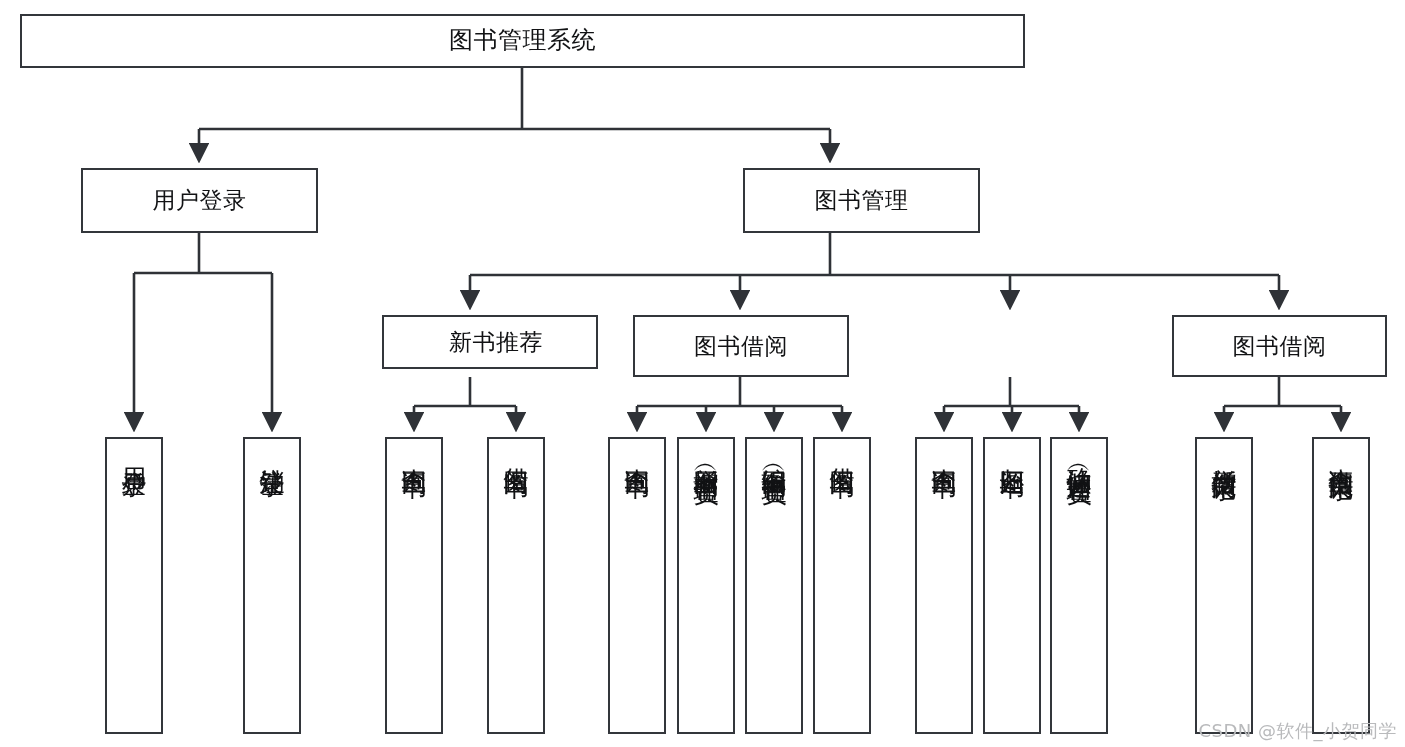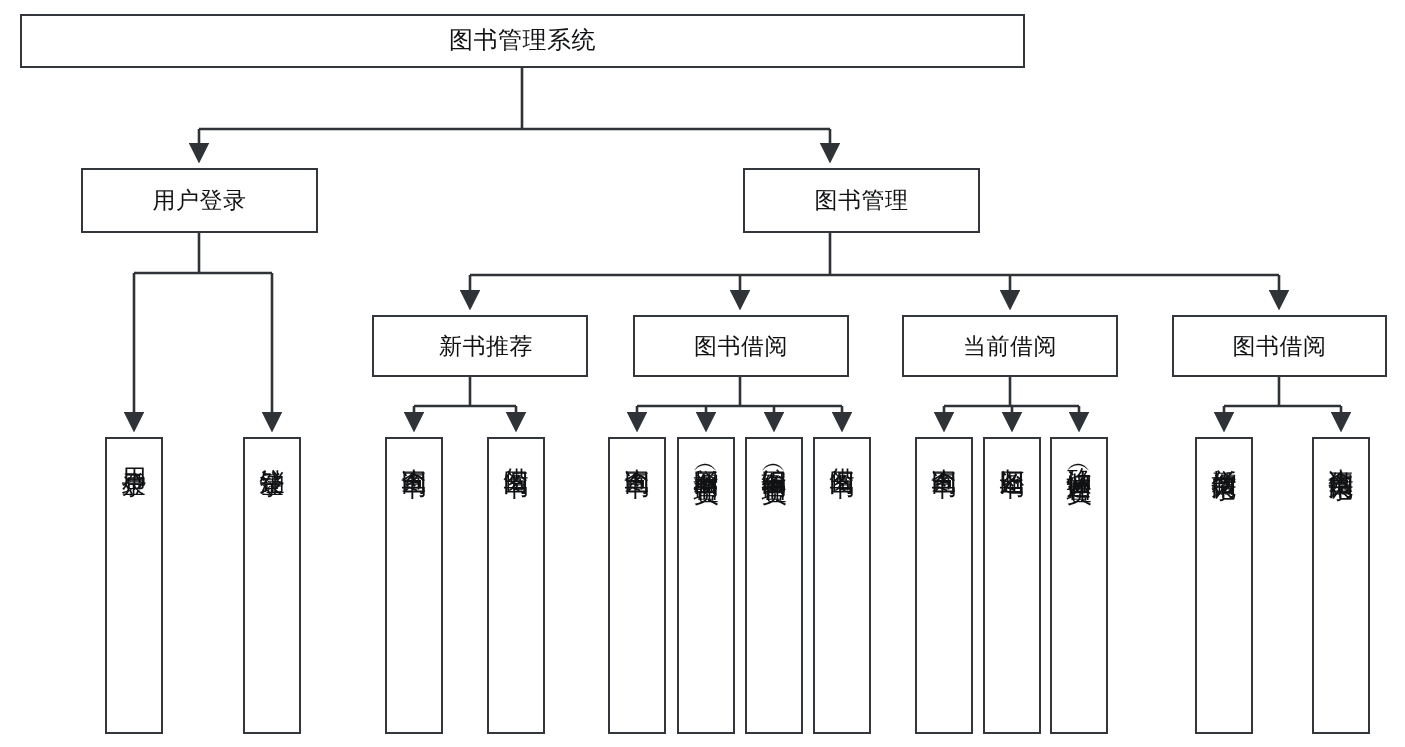--- a/index.html
+++ b/index.html
@@ -131,28 +131,25 @@
     <span class="label">图书管理系统</span>
   </div>
 
   <div class="node horizontal" style="left: 81px; top: 168px; width: 237px; height: 65px;">
     <span class="label">用户登录</span>
   </div>
   <div class="node horizontal" style="left: 711px; top: 168px; width: 237px; height: 65px; margin-left: 32px;">
     <span class="label">图书管理</span>
   </div>
 
-  <div class="node horizontal" style="left: 372px; top: 315px; width: 216px; height: 62px; padding-left: 12px;">
+  <div class="node horizontal" style="left: 382px; top: 315px; width: 216px; height: 54px; padding-left: 12px;">
     <span class="label">新书推荐</span>
   </div>
   <div class="node horizontal" style="left: 633px; top: 315px; width: 216px; height: 62px;">
     <span class="label">图书借阅</span>
-  </div>
-  <div class="node horizontal" style="left: 902px; top: 315px; width: 216px; height: 62px;">
-    <span class="label">当前借阅</span>
   </div>
   <div class="node horizontal" style="left: 1172px; top: 315px; width: 215px; height: 62px;">
     <span class="label">图书借阅</span>
   </div>
 
   <div class="node vertical" style="left: 105px; top: 437px; width: 58px; height: 297px;">
     <span class="label">用户登录</span>
   </div>
   <div class="node vertical" style="left: 243px; top: 437px; width: 58px; height: 297px;">
     <span class="label">注销登录</span>
@@ -184,14 +181,15 @@
   <div class="node vertical" style="left: 1050px; top: 437px; width: 58px; height: 297px;">
     <span class="label">确认归还（管理员）</span>
   </div>
   <div class="node vertical" style="left: 1195px; top: 437px; width: 58px; height: 297px;">
     <span class="label">新增借阅记录</span>
   </div>
   <div class="node vertical" style="left: 1312px; top: 437px; width: 58px; height: 297px;">
     <span class="label">查询借阅记录</span>
   </div>
 
+  <div id="watermark">CSDN @软件_小贺同学</div>
 
 </div>
 
 </body></html>

